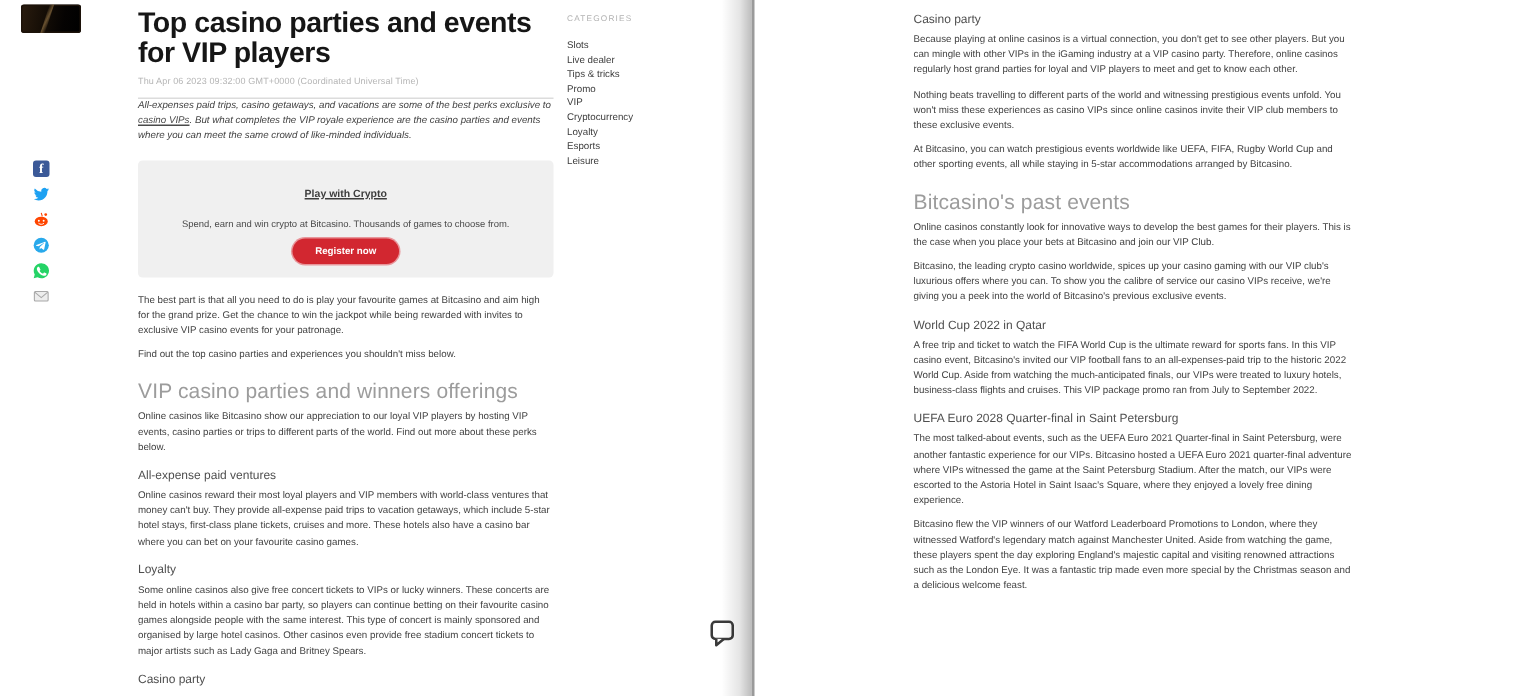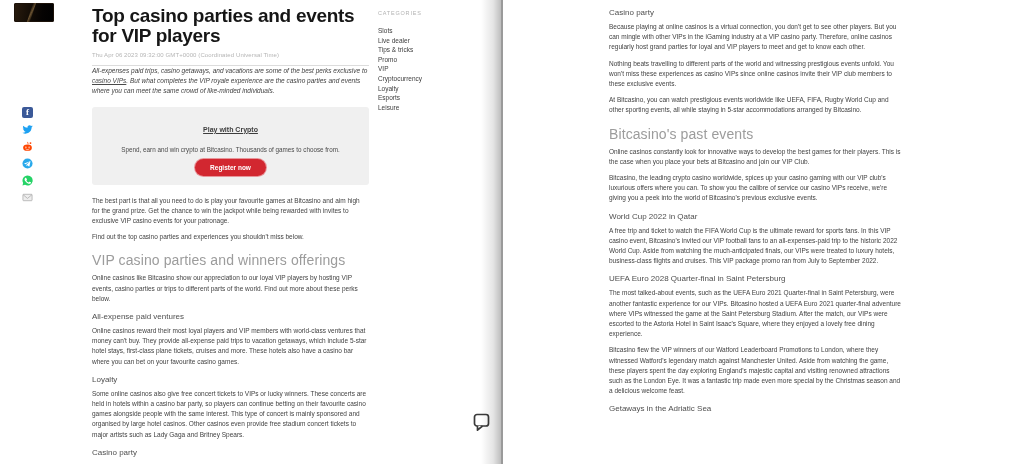--- a/index.html
+++ b/index.html
@@ -168,16 +168,15 @@
     <p class="body">Bitcasino, the leading crypto casino worldwide, spices up your casino gaming with our VIP club's luxurious offers where you can. To show you the calibre of service our casino VIPs receive, we're giving you a peek into the world of Bitcasino's previous exclusive events.</p>
 
     <h3 class="sec">World Cup 2022 in Qatar</h3>
     <p class="body">A free trip and ticket to watch the FIFA World Cup is the ultimate reward for sports fans. In this VIP casino event, Bitcasino's invited our VIP football fans to an all-expenses-paid trip to the historic 2022 World Cup. Aside from watching the much-anticipated finals, our VIPs were treated to luxury hotels, business-class flights and cruises. This VIP package promo ran from July to September 2022.</p>
 
     <h3 class="sec">UEFA Euro 2028 Quarter-final in Saint Petersburg</h3>
     <p class="body">The most talked-about events, such as the UEFA Euro 2021 Quarter-final in Saint Petersburg, were another fantastic experience for our VIPs. Bitcasino hosted a UEFA Euro 2021 quarter-final adventure where VIPs witnessed the game at the Saint Petersburg Stadium. After the match, our VIPs were escorted to the Astoria Hotel in Saint Isaac's Square, where they enjoyed a lovely free dining experience.</p>
 
     <p class="body">Bitcasino flew the VIP winners of our Watford Leaderboard Promotions to London, where they witnessed Watford's legendary match against Manchester United. Aside from watching the game, these players spent the day exploring England's majestic capital and visiting renowned attractions such as the London Eye. It was a fantastic trip made even more special by the Christmas season and a delicious welcome feast.</p>
 
-    <h3 class="sec">Getaways in the Adriatic Sea</h3>
   </div>
 
 </div>
 
 </body></html>

